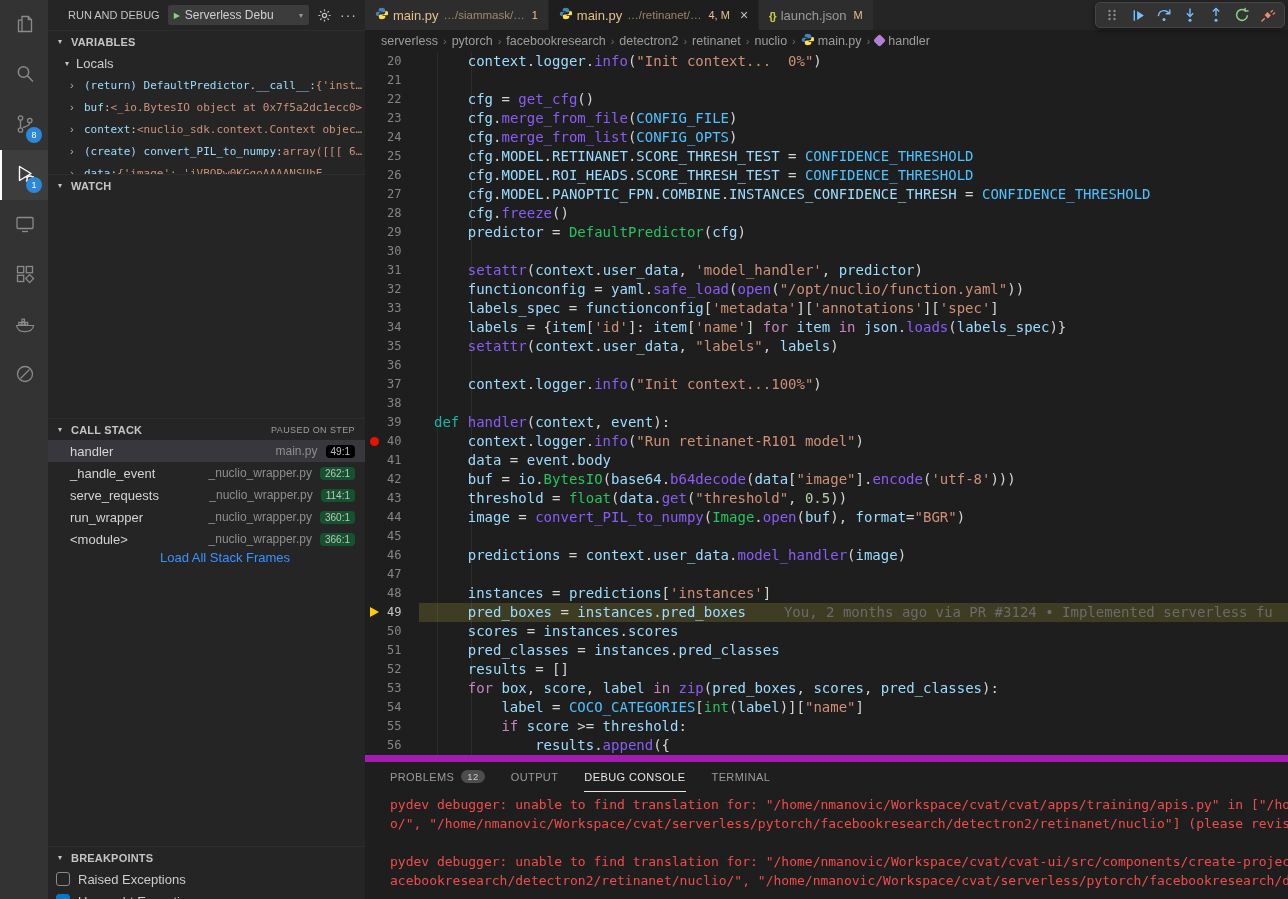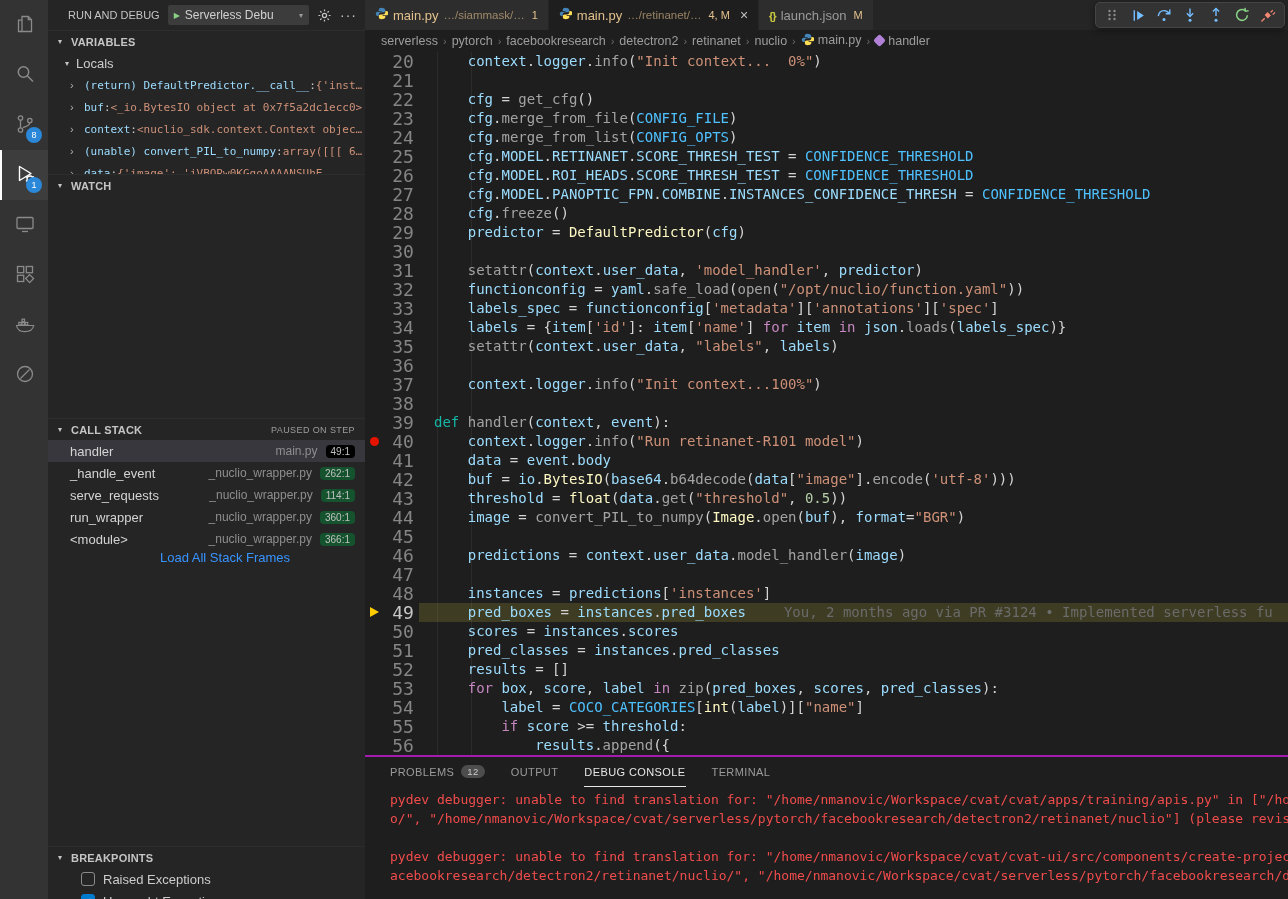--- a/index.html
+++ b/index.html
@@ -44,62 +44,62 @@
 .spacer2{flex:1}
 .cs-body{flex:0 0 110px;overflow:hidden}
 .cs-row{height:22px;display:flex;align-items:center;padding:0 10px 0 22px;gap:8px;cursor:pointer}
 .cs-row.selected{background:#37373d}
 .cs-name{color:#d4d4d4;white-space:nowrap}
 .cs-file{margin-left:auto;color:#8e8e8e;font-size:12px;white-space:nowrap}
 .cs-pos{background:#14532d;border-radius:4px;padding:1px 5px;font-size:10px;color:#c0c0c0;flex:0 0 auto}
 .cs-row.selected .cs-pos{background:#000000}
 .load-more{height:20px;flex:0 0 20px;color:var(--link-blue,#3794ff);padding-left:112px;font-size:13px;cursor:pointer}
 .bp-section{flex:0 0 53px;overflow:hidden;display:flex;flex-direction:column}
-.bp-row{height:22px;flex:0 0 22px;display:flex;align-items:center;gap:8px;padding-left:33px}
+.bp-row{height:22px;flex:0 0 22px;display:flex;align-items:center;gap:8px;padding-left:8px}
 .cb{width:14px;height:14px;border:1px solid #8a8a8a;border-radius:3px;display:flex;align-items:center;
   justify-content:center;font-size:10px;color:#fff;cursor:pointer;background:transparent}
 .cb.checked{background:var(--accent,#007acc);border-color:var(--accent,#007acc)}
 
 
 .main{flex:1;min-width:0;display:flex;flex-direction:column;position:relative;background:#1e1e1e}
 .tabbar{height:30px;flex:0 0 30px;background:#252526;display:flex}
 .tab{display:flex;align-items:center;gap:5px;padding:0 10px;background:#2d2d2d;border-right:1px solid #252526;
   font-size:13px;color:#9b9b9b;cursor:pointer;white-space:nowrap}
 .tab.active{background:#1e1e1e;color:#e8e8e8}
 .tab .t-desc{font-size:11.5px;color:#8a8a8a}
 .tab.modified .t-label{color:var(--modified-tan,#e2c08d)}
 .tab.modified .t-desc{color:rgba(226,192,141,.62)}
 .tab .t-decor{font-size:11px;color:var(--modified-tan,#e2c08d);margin-left:2px}
 .tab .t-close{margin-left:5px;color:#c0c0c0;font-size:14px;cursor:pointer;line-height:1}
 .json-ico{color:#cbcb41;font-size:11px;font-weight:bold;letter-spacing:-1px}
 .method-ico{width:9px;height:9px;background:#b180d7;display:inline-block;transform:rotate(45deg);border-radius:2px}
 .breadcrumbs{height:22px;flex:0 0 22px;display:flex;align-items:center;padding-left:16px;gap:5px;
   font-size:12.5px;color:#9d9d9d;white-space:nowrap;overflow:hidden}
 .bc-sep{color:#6b6b6b;font-size:11px}
-.bc-item{display:flex;align-items:flex-start;gap:4px;cursor:pointer}
+.bc-item{display:flex;align-items:center;gap:4px;cursor:pointer}
 .code{flex:1;position:relative;overflow:hidden;font-family:"DejaVu Sans Mono",monospace;
   font-size:14px;line-height:19px}
 .guide{position:absolute;top:0;bottom:0;width:1px;background:rgba(255,255,255,.06)}
 .cl{display:flex;height:19px;white-space:pre}
 .cl .mk{width:22px;flex:0 0 22px;position:relative;cursor:pointer}
-.cl .lno{width:32px;flex:0 0 32px;text-align:center;color:#858585;font-size:18px}
+.cl .lno{width:32px;flex:0 0 32px;text-align:left;color:#858585;font-size:12px}
 .cl .lt{flex:1;padding-left:15px;min-width:0;overflow:hidden}
 .cl.cur .lt{background:rgba(230,216,60,.16)}
 .cl.cur .lno{color:#c6c6c6}
 .bp-dot{position:absolute;left:5px;top:5px;width:9px;height:9px;border-radius:50%;
   background:var(--breakpoint-red,#e51400)}
 .cur-arrow{position:absolute;left:5px;top:4px;width:0;height:0;
   border-left:9px solid var(--current-step-yellow,#ffcc00);
   border-top:5.5px solid transparent;border-bottom:5.5px solid transparent}
 .blame{color:#6b6b6b;margin-left:38px}
-.tk-k{color:#14b8a6}.tk-c{color:#c586c0}.tk-v{color:#9cdcfe}.tk-f{color:#a3a3a3}
-.tk-s{color:#ce9178}.tk-t{color:#fef9c3}.tk-C{color:#4fc1ff}.tk-n{color:#b5cea8}.tk-p{color:#d4d4d4}
-
-
-.panel{height:144px;flex:0 0 144px;border-top:2px solid #a21caf;display:flex;flex-direction:column}
+.tk-k{color:#14b8a6}.tk-c{color:#c586c0}.tk-v{color:#9cdcfe}.tk-f{color:#8b5cf6}
+.tk-s{color:#ce9178}.tk-t{color:#22c55e}.tk-C{color:#4fc1ff}.tk-n{color:#b5cea8}.tk-p{color:#d4d4d4}
+
+
+.panel{height:144px;flex:0 0 144px;border-top:7px solid #a21caf;display:flex;flex-direction:column}
 .panel-tabs{height:30px;flex:0 0 30px;display:flex;align-items:stretch;padding-left:25px;gap:26px}
 .ptab{display:flex;align-items:center;gap:7px;font-size:11px;letter-spacing:.4px;color:#9b9b9b;
   cursor:pointer;border-bottom:1px solid transparent}
 .ptab.active{color:#e7e7e7;border-bottom-color:#e7e7e7}
 .pbadge{background:#4d4d4d;color:#cccccc;border-radius:8px;font-size:9.5px;padding:1px 6px}
 .panel-content{flex:1;overflow:hidden;padding:3px 0 0 25px;font-family:"DejaVu Sans Mono",monospace;
   font-size:13px;line-height:19px;color:var(--error-red,#f14c4c);white-space:pre}
 .console-line{height:19px;overflow:hidden}
 
 
@@ -219,21 +219,21 @@
           <span class="var-val">&lt;_io.BytesIO object at 0x7f5a2dc1ecc0&gt;</span>
         </div>
         <div class="var-row">
           <span class="chev">›</span>
           <span class="var-name">context</span>
           <span class="var-col">: </span>
           <span class="var-val">&lt;nuclio_sdk.context.Context objec…</span>
         </div>
         <div class="var-row">
           <span class="chev">›</span>
-          <span class="var-name">(unable) convert_PIL_to_numpy</span>
+          <span class="var-name">(create) convert_PIL_to_numpy</span>
           <span class="var-col">: </span>
           <span class="var-val">array([[[ 6…</span>
         </div>
         <div class="var-row">
           <span class="chev">›</span>
           <span class="var-name">data</span>
           <span class="var-col">: </span>
           <span class="var-val">{'image': 'iVBORw0KGgoAAAANSUhE…</span>
         </div>
       </div>

